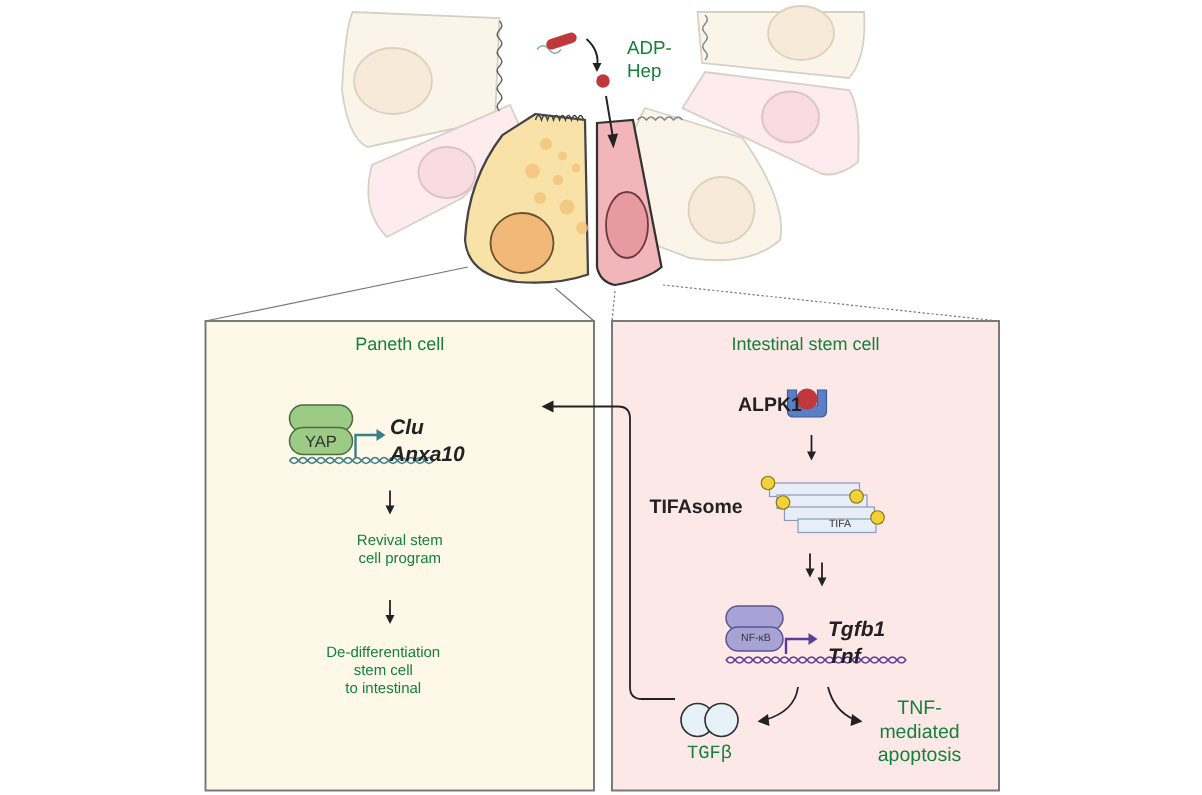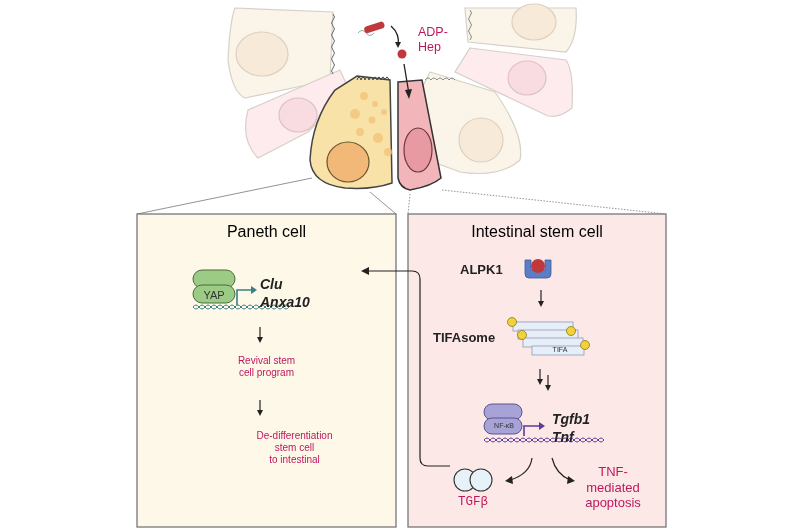--- a/index.html
+++ b/index.html
@@ -1,19 +1,19 @@
 <!DOCTYPE html>
 <html><head>
 <meta charset="utf-8">
 <style>
   html,body{margin:0;padding:0;background:#ffffff;}
   body{width:801px;height:530px;position:relative;overflow:hidden;font-family:"Liberation Sans",sans-serif;color:#333;}
   svg.art{position:absolute;left:0;top:0;}
-  .lbl{position:absolute;text-align:center;font-family:"Liberation Sans",sans-serif;color:#be185d;line-height:1.2;}
-  .title{font-size:16px;color:#000000;}
+  .lbl{position:absolute;text-align:center;font-family:"Liberation Sans",sans-serif;color:#15803d;line-height:1.2;}
+  .title{font-size:12px;color:#15803d;}
   .body{font-size:10px;}
   .bold{font-weight:bold;font-size:13px;color:#222;}
   .gene{font-weight:bold;font-style:italic;font-size:14px;color:#222;text-align:left;line-height:1.25;}
   .tiny{font-size:8px;color:#333;}
 </style>
 </head>
 <body>
 
 <svg class="art" width="801" height="530" viewBox="0 0 801 530">
 
@@ -134,28 +134,28 @@
 <div class="lbl title" style="left:137px;top:222px;width:259px;">Paneth cell</div>
 <div class="lbl tiny" style="left:193px;top:289px;width:42px;font-size:11px;">YAP</div>
 <div class="lbl gene" style="left:260px;top:276px;">
   <div>Clu</div>
   <div>Anxa10</div>
 </div>
 <div class="lbl body" style="left:137px;top:355px;width:259px;">
   <div>Revival stem</div>
   <div>cell program</div>
 </div>
-<div class="lbl body" style="left:137px;top:430px;width:237px;padding-left:39px;">
+<div class="lbl body" style="left:137px;top:430px;width:237px;">
   <div>De-differentiation</div>
   <div>stem cell</div>
   <div>to intestinal</div>
 </div>
 
 <div class="lbl title" style="left:408px;top:222px;width:258px;">Intestinal stem cell</div>
-<div class="lbl bold" style="left:460px;top:262px;text-align:center;">ALPK1</div>
+<div class="lbl bold" style="left:492px;top:262px;text-align:center;">ALPK1</div>
 <div class="lbl bold" style="left:433px;top:330px;">TIFAsome</div>
 <div class="lbl tiny" style="left:540px;top:346px;width:40px;font-size:7px;">TIFA</div>
 <div class="lbl tiny" style="left:486px;top:422px;width:36px;font-size:7px;">NF-κB</div>
 <div class="lbl gene" style="left:552px;top:411px;">
   <div>Tgfb1</div>
   <div>Tnf</div>
 </div>
 <div class="lbl body" style="left:445px;top:495px;width:56px;font-size:12.5px;font-family:Liberation Mono, monospace;">TGFβ</div>
 <div class="lbl body" style="left:573px;top:464px;width:80px;font-size:13px;">
   <div>TNF-</div>

